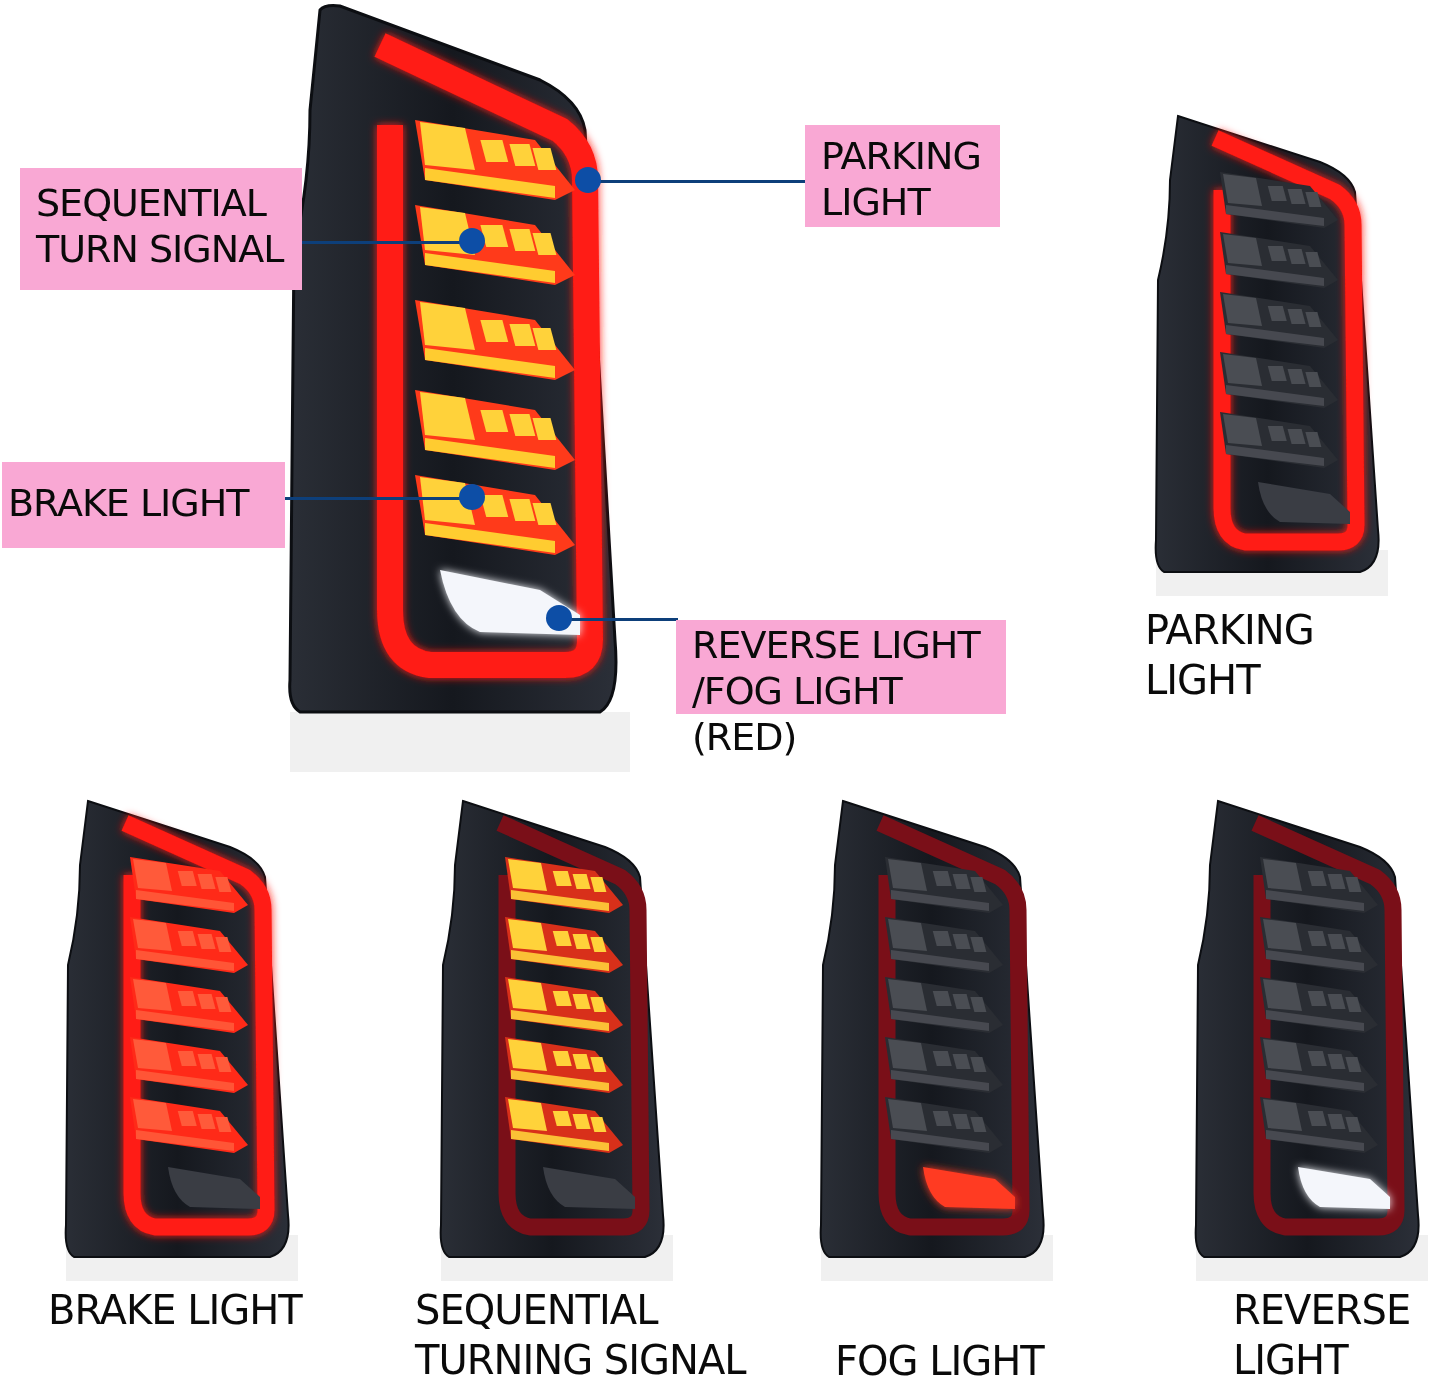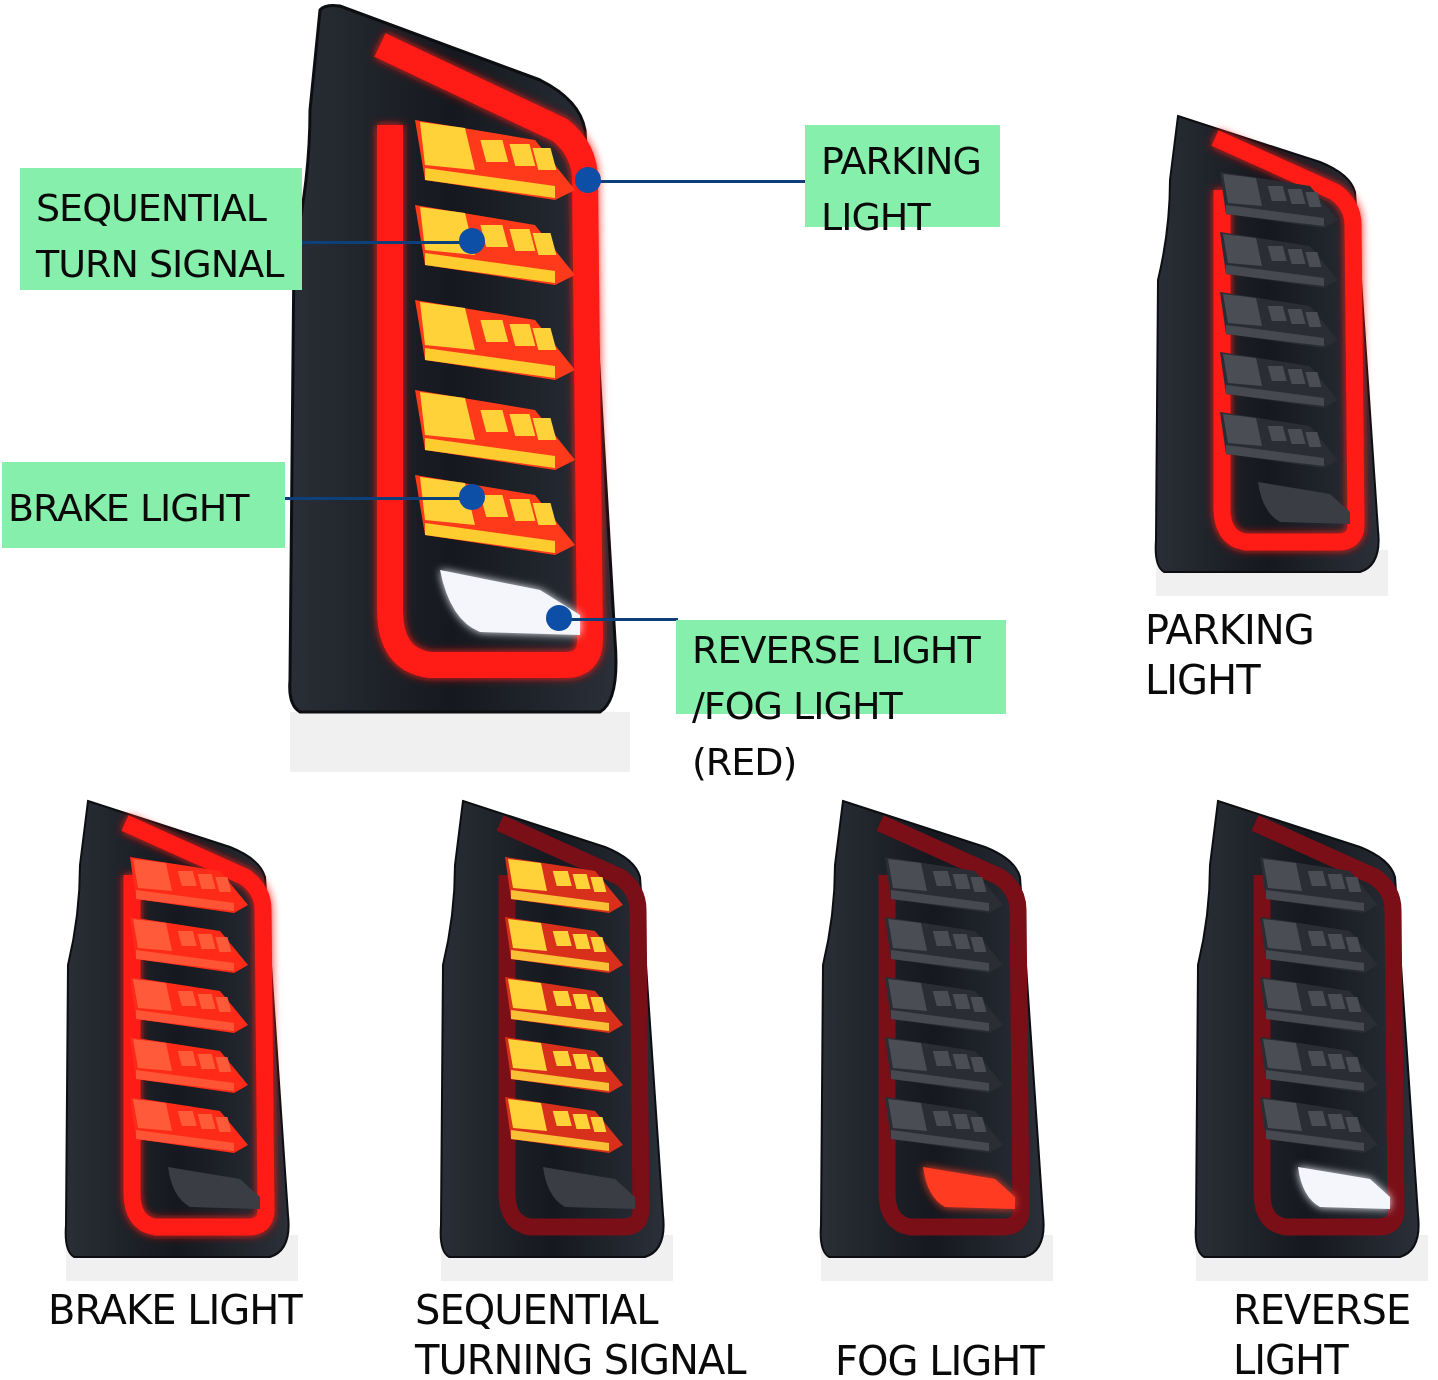--- a/index.html
+++ b/index.html
@@ -1,17 +1,17 @@
 <!DOCTYPE html>
 <html><head>
 <meta charset="utf-8">
 <style>
   html,body{margin:0;padding:0;background:#ffffff;}
   body{width:1438px;height:1380px;position:relative;overflow:hidden;font-family:"DejaVu Sans","Liberation Sans",sans-serif;}
-  .label-box{position:absolute;background:#86efac;color:#0a0a0a;font-family:"DejaVu Sans",sans-serif;font-size:38px;line-height:56px;letter-spacing:-1px;padding:8px 16px;box-sizing:border-box;white-space:pre-line;}
+  .label-box{position:absolute;background:#f9a8d4;color:#0a0a0a;font-family:"DejaVu Sans",sans-serif;font-size:38px;line-height:46px;letter-spacing:-1px;padding:8px 16px;box-sizing:border-box;white-space:pre-line;}
   .caption{position:absolute;color:#0a0a0a;font-family:"DejaVu Sans",sans-serif;font-size:40px;line-height:50px;letter-spacing:-1px;white-space:pre-line;}
   .callout-line{position:absolute;height:3px;background:#0d3f7a;}
   .callout-dot{position:absolute;width:26px;height:26px;border-radius:50%;background:#0d4ea6;margin:-13px 0 0 -13px;}
   .lamp{position:absolute;}
 </style>
 </head>
 <body>
 
 <svg width="0" height="0" style="position:absolute">
   <defs>

